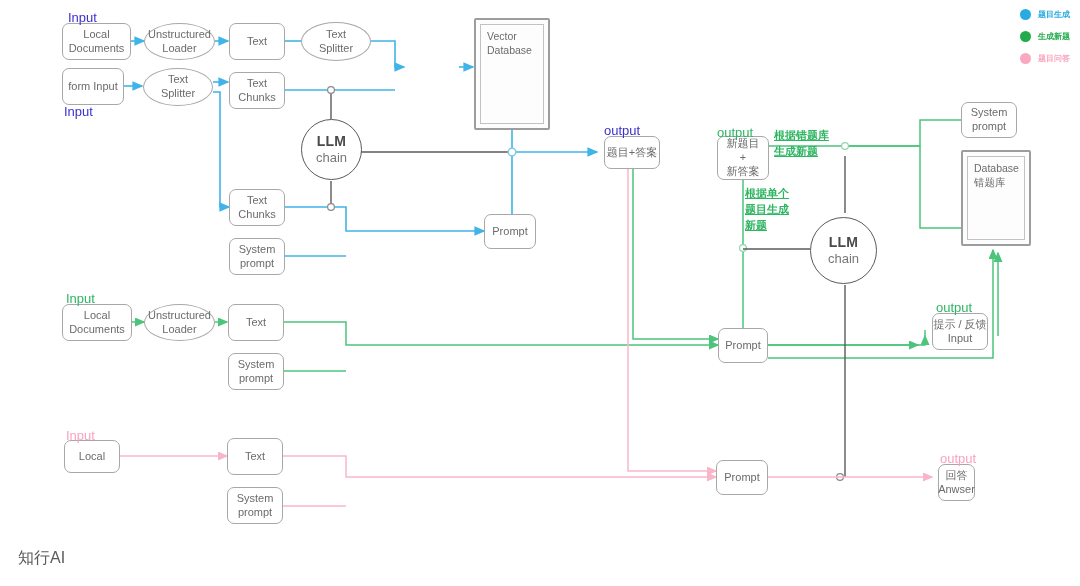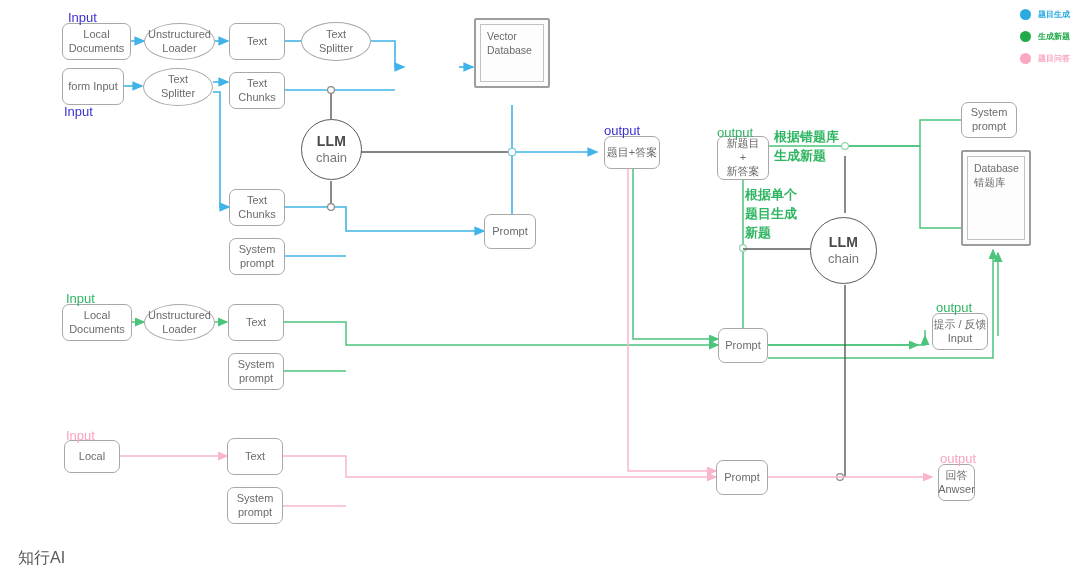--- a/index.html
+++ b/index.html
@@ -80,21 +80,21 @@
     position: absolute;
     font-size: 13px;
     font-weight: normal;
     z-index: 4;
     white-space: pre-line;
     line-height: 1.45;
   }
   .lbl.blue  { color: #3b2fd1; }
   .lbl.green { color: #2eb561; }
   .lbl.pink  { color: #f9a3bd; }
-  .lbl.greenthin { color: #2eb561; font-weight: bold; font-size: 13px; }
+  .lbl.greenthin { color: #2eb561; font-weight: bold; font-size: 11px; text-decoration: underline; }
 
   .legend {
     position: absolute;
     right: 10px;
     top: 6px;
     z-index: 6;
   }
   .legend-row {
     display: flex;
     align-items: center;
@@ -229,21 +229,21 @@
   <div class="lbl blue" style="left:64px; top:103px;">Input</div>
   <div class="node ellipse" style="left:143px; top:68px; width:70px; height:38px;">
     <span class="nodetext">Text
 Splitter</span>
   </div>
   <div class="node" style="left:229px; top:72px; width:56px; height:37px;">
     <span class="nodetext">Text
 Chunks</span>
   </div>
 
-  <div class="node db" style="left:474px; top:18px; width:76px; height:70px;">
+  <div class="node db" style="left:474px; top:18px; width:76px; height:112px;">
     <div class="dbinner">Vector
 Database</div>
   </div>
 
   <div class="node circle" style="left:301px; top:119px; width:61px; height:61px;">
     <b>LLM</b>
     <span>chain</span>
   </div>
 
   <div class="node" style="left:229px; top:189px; width:56px; height:37px;">

